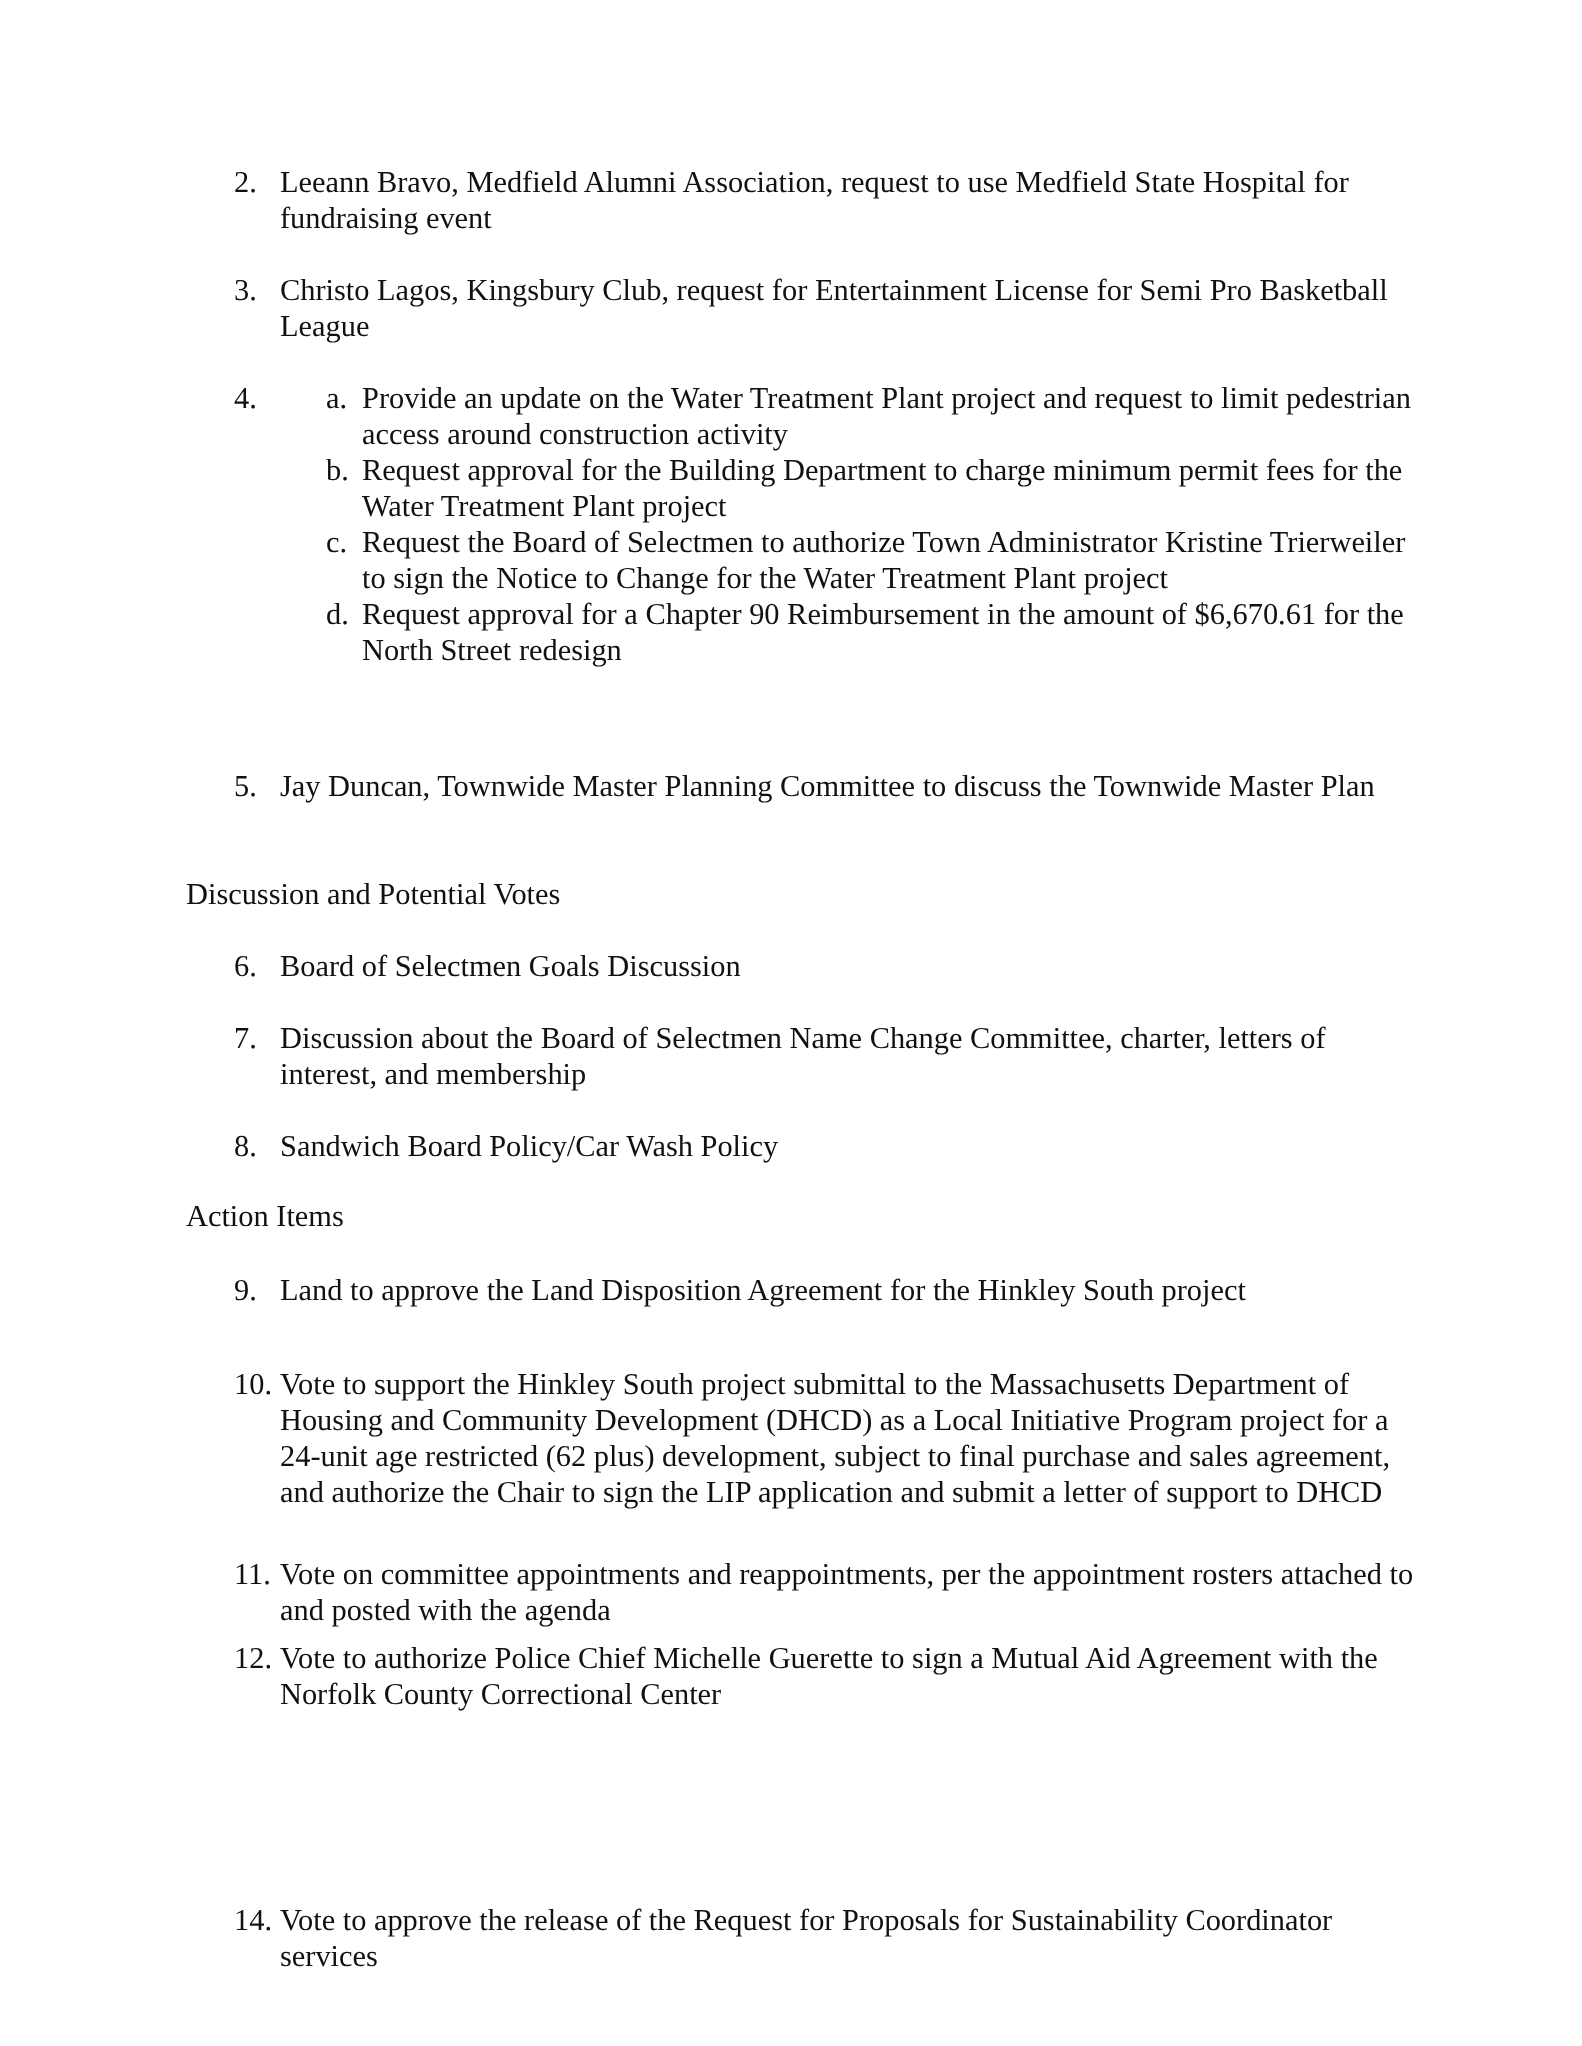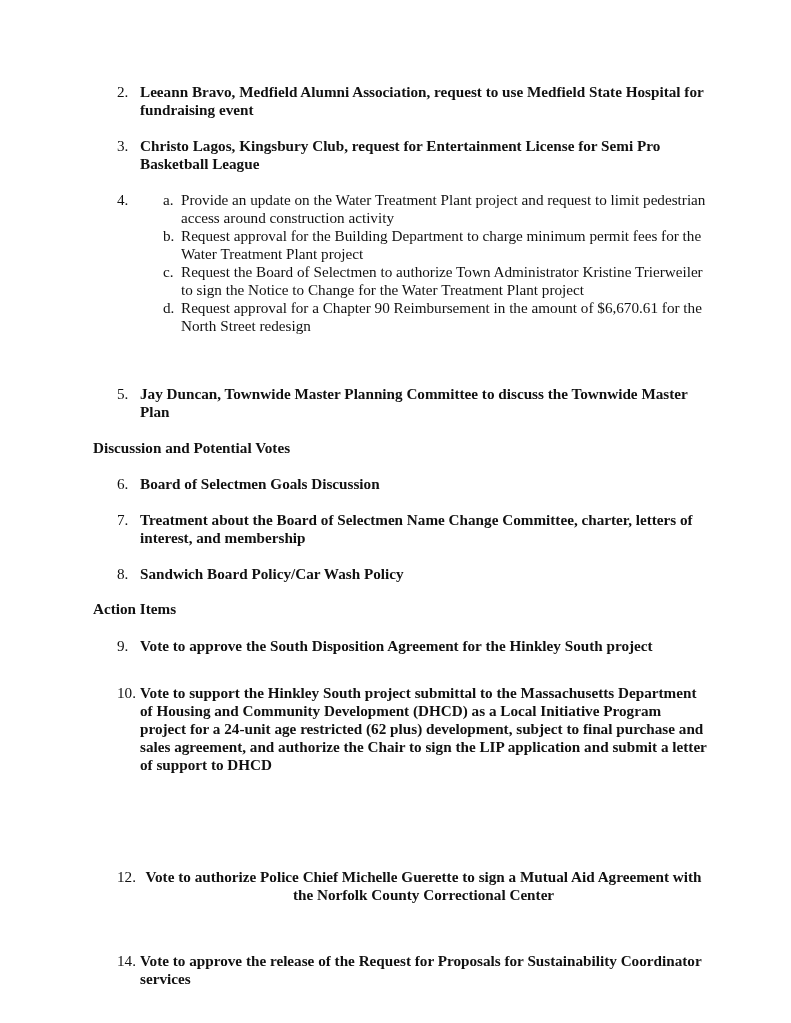--- a/index.html
+++ b/index.html
@@ -4,25 +4,25 @@
 <style>
   html, body { margin: 0; padding: 0; background: #ffffff; }
   body {
     width: 791px; height: 1023px; position: relative; overflow: hidden;
     font-family: "Liberation Serif", "DejaVu Serif", serif;
     font-size: 15.2px; color: #111111; line-height: 18px;
   }
   .page { position: absolute; left: 0; top: 0; width: 791px; height: 1023px; }
   .item { position: absolute; left: 117px; width: 590px; }
   .item .num { position: absolute; left: 0; top: 0; }
-  .item .txt { margin-left: 23px; display: block; font-weight: bold; }
+  .item .txt { margin-left: 23px; display: block; }
   .sub { position: relative; margin-left: 46px; }
   .sub .let { position: absolute; left: 0; top: 0; }
   .sub .stxt { margin-left: 18px; display: block; }
-  .heading { position: absolute; left: 93px; font-weight: bold; }
+  .heading { position: absolute; left: 93px; font-weight: normal; }
 </style>
 </head>
 <body>
 
 <div class="page">
 
   <div class="item" style="top:83px;">
     <span class="num">2.</span>
     <span class="txt">Leeann Bravo, Medfield Alumni Association, request to use Medfield State Hospital for fundraising event</span>
   </div>
@@ -59,42 +59,46 @@
 
   <div class="heading" style="top:439px;">Discussion and Potential Votes</div>
 
   <div class="item" style="top:475px;">
     <span class="num">6.</span>
     <span class="txt">Board of Selectmen Goals Discussion</span>
   </div>
 
   <div class="item" style="top:511px;">
     <span class="num">7.</span>
-    <span class="txt">Treatment about the Board of Selectmen Name Change Committee, charter, letters of interest, and membership</span>
+    <span class="txt">Discussion about the Board of Selectmen Name Change Committee, charter, letters of interest, and membership</span>
   </div>
 
   <div class="item" style="top:565px;">
     <span class="num">8.</span>
     <span class="txt">Sandwich Board Policy/Car Wash Policy</span>
   </div>
 
   <div class="heading" style="top:600px;">Action Items</div>
 
   <div class="item" style="top:637px;">
     <span class="num">9.</span>
-    <span class="txt">Vote to approve the South Disposition Agreement for the Hinkley South project</span>
+    <span class="txt">Land to approve the Land Disposition Agreement for the Hinkley South project</span>
   </div>
 
   <div class="item" style="top:684px; left:117px;">
     <span class="num">10.</span>
     <span class="txt">Vote to support the Hinkley South project submittal to the Massachusetts Department of Housing and Community Development (DHCD) as a Local Initiative Program project for a 24-unit age restricted (62 plus) development, subject to final purchase and sales agreement, and authorize the Chair to sign the LIP application and submit a letter of support to DHCD</span>
   </div>
 
+  <div class="item" style="top:779px;">
+    <span class="num">11.</span>
+    <span class="txt">Vote on committee appointments and reappointments, per the appointment rosters attached to and posted with the agenda</span>
+  </div>
 
-  <div class="item" style="top:868px;text-align:center;">
+  <div class="item" style="top:821px;">
     <span class="num">12.</span>
     <span class="txt">Vote to authorize Police Chief Michelle Guerette to sign a Mutual Aid Agreement with the Norfolk County Correctional Center</span>
   </div>
 
 
   <div class="item" style="top:952px;">
     <span class="num">14.</span>
     <span class="txt">Vote to approve the release of the Request for Proposals for Sustainability Coordinator services</span>
   </div>
 

